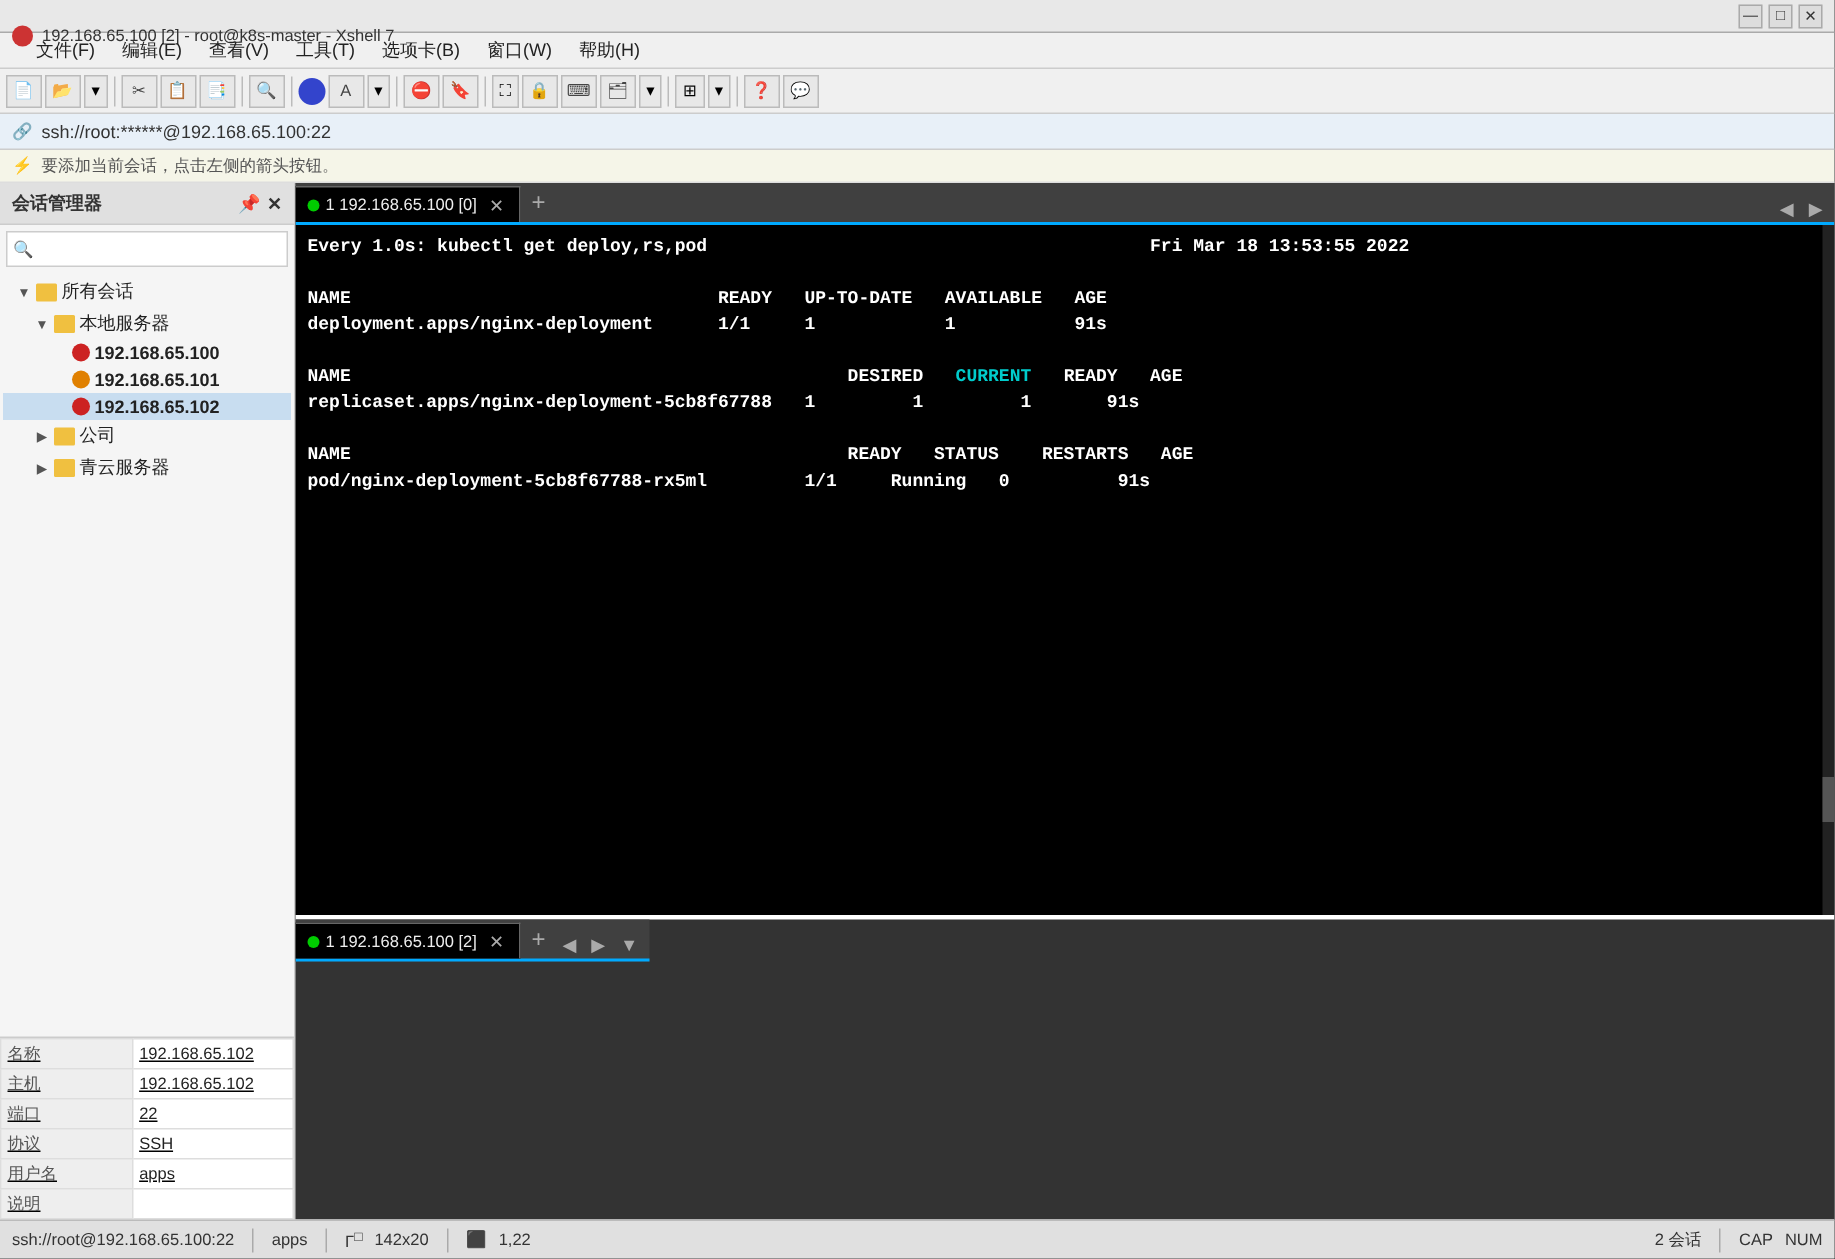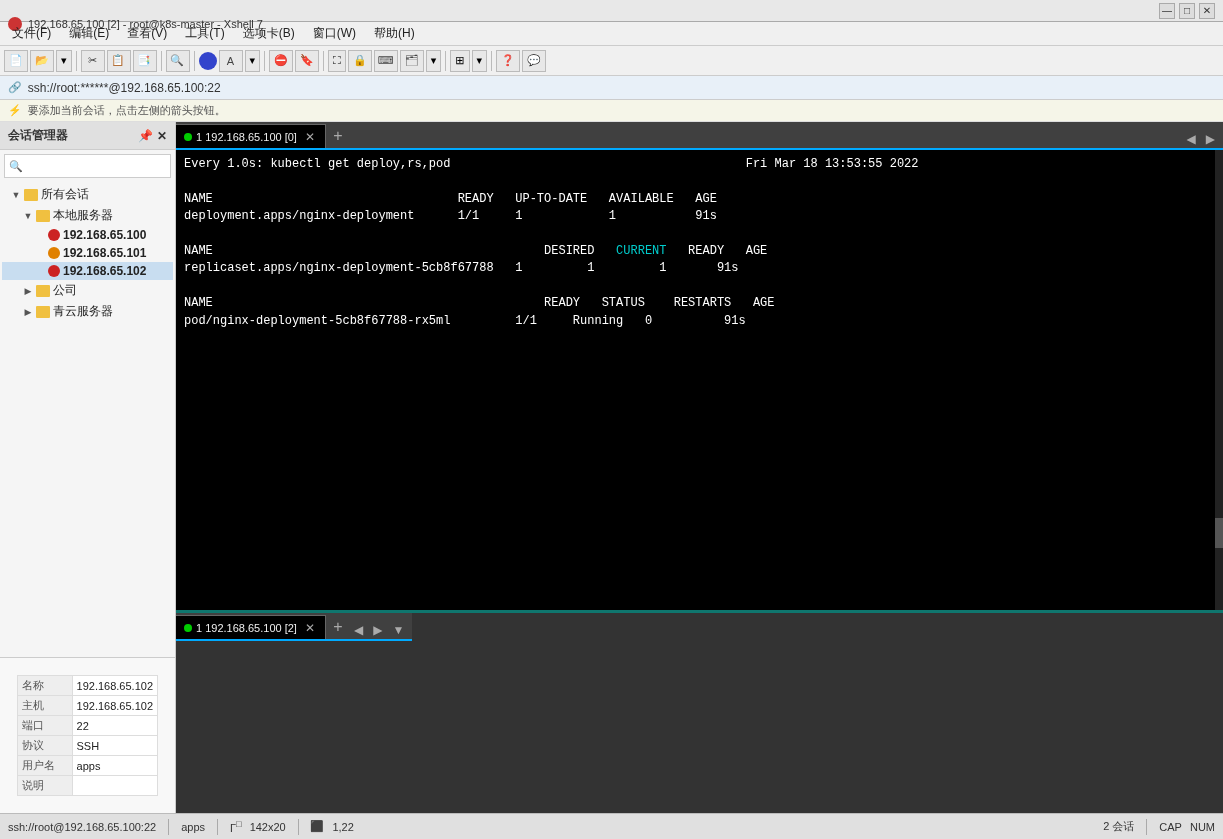--- a/index.html
+++ b/index.html
@@ -55,21 +55,21 @@
       cursor: pointer;
       color: #333;
     }
 
     
     .menu-bar {
       height: 24px;
       background: #f0f0f0;
       display: flex;
       align-items: center;
-      padding: 0 4px;
+      padding: 0 16px;
       border-bottom: 1px solid #ccc;
       gap: 2px;
     }
     .menu-item {
       padding: 2px 8px;
       font-size: 12px;
       color: #222;
       cursor: pointer;
     }
 
@@ -147,21 +147,21 @@
     }
 
     
     .main-area {
       display: flex;
       height: calc(839px - 22px - 24px - 30px - 24px - 22px - 26px);
     }
 
     
     .sidebar {
-      width: 176px;
+      width: 197px;
       background: #f5f5f5;
       border-right: 1px solid #ccc;
       display: flex;
       flex-direction: column;
       flex-shrink: 0;
     }
     .sidebar-header {
       height: 28px;
       background: #e0e0e0;
       display: flex;
@@ -229,21 +229,22 @@
       margin-right: 3px;
       display: inline-block;
     }
     .server-icon.red { background: #cc2222; }
     .server-icon.orange { background: #e08000; }
 
     
     .session-info {
       border-top: 1px solid #ccc;
       background: #f8f8f8;
-      padding: 17px;
+      padding: 0;
+      text-decoration: underline;
     }
     .session-info table {
       width: 100%;
       border-collapse: collapse;
       font-size: 11px;
     }
     .session-info td {
       padding: 2px 4px;
       border: 1px solid #ddd;
     }
@@ -335,28 +336,29 @@
     
     .terminal-content {
       flex: 1;
       background: #000;
       color: #ddd;
       font-family: 'Courier New', Courier, monospace;
       font-size: 12px;
       padding: 6px 8px;
       overflow: hidden;
       line-height: 1.4;
+      font-weight: bold;
     }
 
     
     .terminal-panel-top {
       flex: 1;
       display: flex;
       flex-direction: column;
-      border-bottom: 3px solid #0f766e;
+      border-bottom: 3px solid #ffffff;
     }
     .terminal-panel-bottom {
       height: 200px;
       display: flex;
       flex-direction: row;
       flex-shrink: 0;
     }
 
     .cmd-green { color: #00cc00; }
     .cmd-white { color: #ffffff; }

